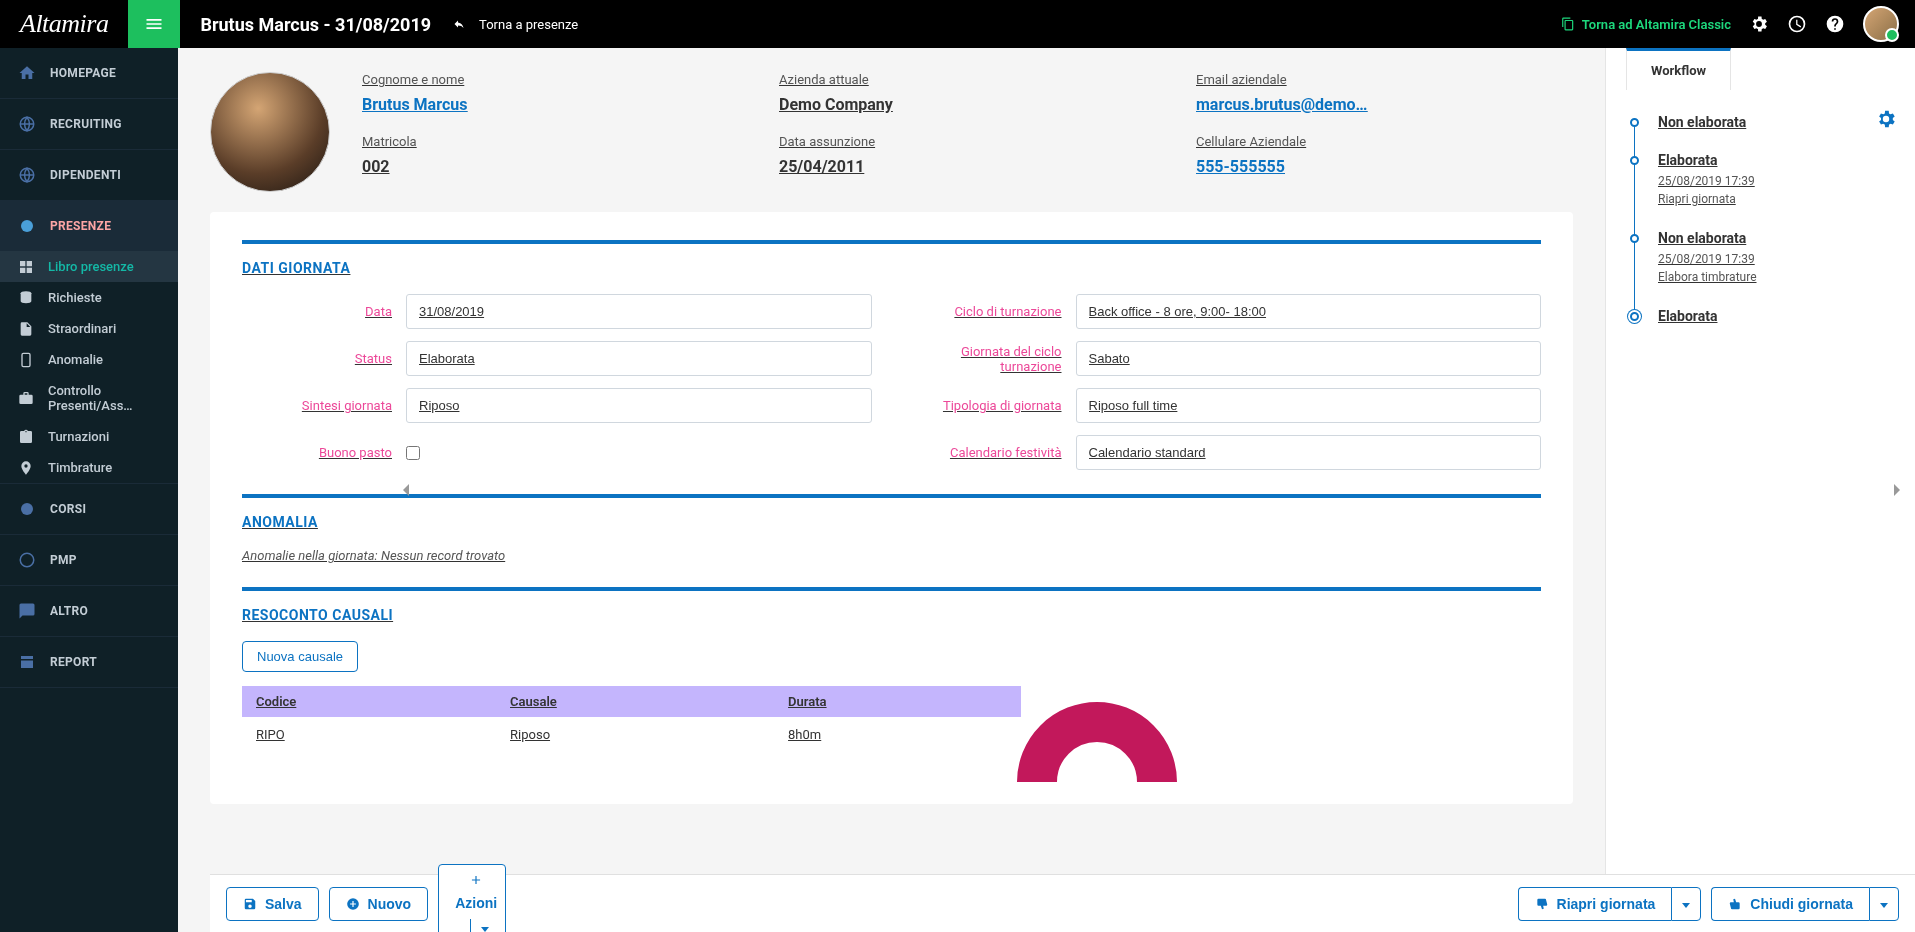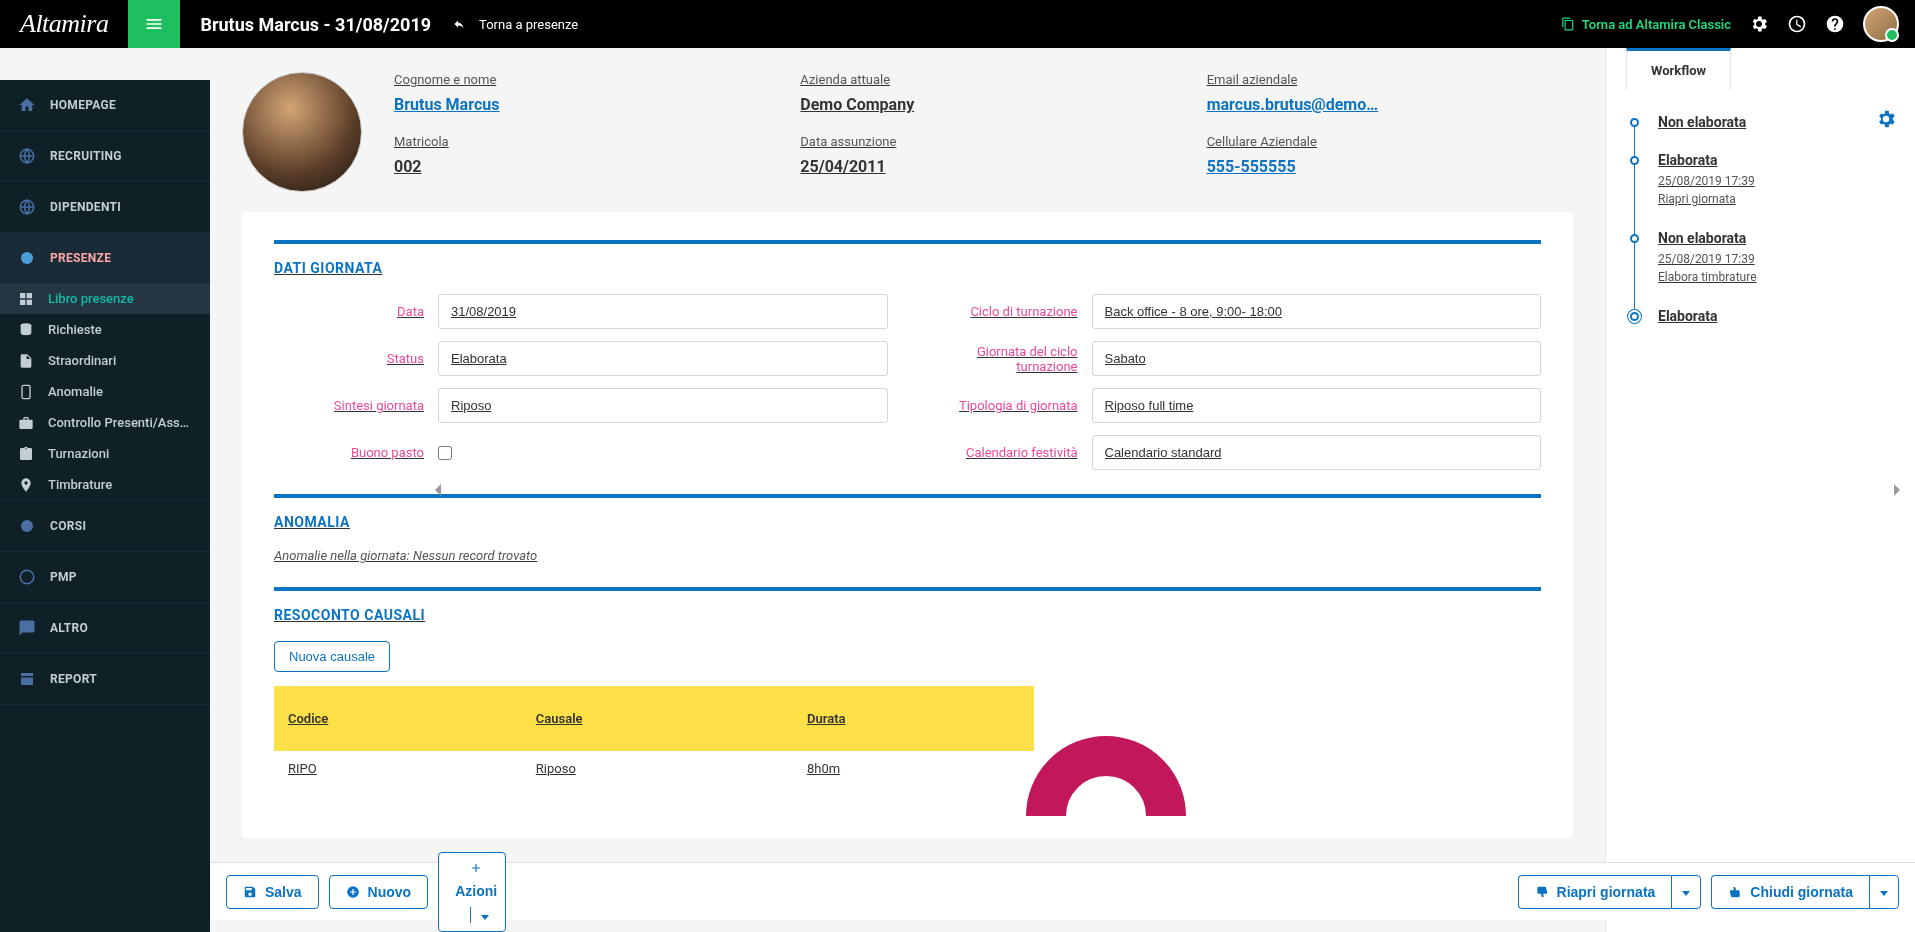--- a/index.html
+++ b/index.html
@@ -17,21 +17,21 @@
 .header-spacer { flex: 1; }
 .header-right { display: flex; align-items: center; gap: 18px; }
 .header-classic { color: #1dd87d; font-size: 13px; font-weight: 600; display: flex; gap: 6px; cursor: pointer; }
 .header-classic svg { width: 16px; height: 14px; fill: #1dd87d; }
 .header-icon { width: 20px; height: 20px; fill: #fff; cursor: pointer; }
 .avatar { width: 36px; height: 36px; border-radius: 50%; background: linear-gradient(135deg, #d4a574, #8b6f47); border: 2px solid #fff; position: relative; cursor: pointer; }
 .avatar-check { position: absolute; bottom: -2px; right: -2px; width: 14px; height: 14px; background: #1dbf5e; border-radius: 50%; border: 2px solid #fff; }
 
 
 .body-row { display: flex; flex: 1; min-height: 0; }
-.sidebar { width: 210px; background: #0f2027; color: #c3cdd5; display: flex; flex-direction: column; margin-top: 32px; }
+.sidebar { width: 178px; background: #0f2027; color: #c3cdd5; display: flex; flex-direction: column; }
 .nav-item { display: flex; align-items: center; gap: 14px; padding: 16px 18px; font-size: 12px; font-weight: 700; letter-spacing: 0.3px; cursor: pointer; }
 .nav-item svg { width: 18px; height: 18px; fill: #4a6fa5; flex-shrink: 0; }
 .nav-item.active { background: #1a2b38; color: #fca5a5; }
 .nav-item.section-active svg { fill: #4a9fd8; }
 .sub-item { display: flex; align-items: center; gap: 12px; padding: 8px 18px 8px 48px; font-size: 13px; font-weight: 500; cursor: pointer; position: relative; }
 .sub-item svg { width: 16px; height: 16px; fill: #c3cdd5; position: absolute; left: 18px; }
 .sub-item.active { background: #243642; color: #14b8a6; }
 .nav-group { border-bottom: 1px solid #1a2b38; }
 
 
@@ -55,40 +55,40 @@
 .section-bar .half { flex: 1; background: #0c73c2; height: 4px; }
 .section-title { color: #0c73c2; font-size: 14px; font-weight: 700; letter-spacing: 0.5px; margin-bottom: 18px; }
 .form-grid { display: grid; grid-template-columns: 1fr 1fr; gap: 12px 40px; }
 .form-row { display: flex; align-items: center; gap: 14px; }
 .form-label { width: 150px; text-align: right; font-size: 13px; color: #ec4899; }
 .form-input { flex: 1; border: 1px solid #d0d7de; border-radius: 3px; padding: 9px 12px; font-size: 13px; color: #333; background: #fff; }
 .form-checkbox { width: 14px; height: 14px; border: 1px solid #999; margin-left: 0; }
 .anomalia-text { font-style: italic; font-size: 13px; color: #555; }
 .btn-outline { border: 1px solid #0c73c2; color: #0c73c2; background: #fff; padding: 7px 14px; border-radius: 4px; font-size: 13px; cursor: pointer; }
 .table { width: 60%; border-collapse: collapse; margin-top: 14px; }
-.table th { text-align: left; font-size: 13px; font-weight: 600; padding: 25px 14px; background: #fde047; color: #333; }
+.table th { text-align: left; font-size: 13px; font-weight: 600; padding: 8px 14px; background: #c4b5fd; color: #333; }
 .table td { padding: 10px 14px; font-size: 13px; }
 .donut-wrap { position: absolute; right: 28%; margin-top: -50px; }
 .donut { width: 160px; height: 80px; overflow: hidden; position: relative; }
 .donut-full { width: 160px; height: 160px; border-radius: 50%; border: 40px solid #c2185b; position: absolute; top: 0; }
 
 
 .wf-tab { display: inline-block; background: #fff; border-top: 3px solid #0c73c2; padding: 12px 24px; font-size: 13px; font-weight: 700; color: #333; margin-left: 20px; border-left: 1px solid #e5e5e5; border-right: 1px solid #e5e5e5; }
 .wf-body { padding: 24px 20px; position: relative; }
 .wf-gear { position: absolute; top: 18px; right: 18px; width: 22px; height: 22px; fill: #0c73c2; cursor: pointer; }
 .wf-timeline { position: relative; padding-left: 32px; }
 .wf-timeline::before { content: ''; position: absolute; left: 8px; top: 8px; bottom: 8px; width: 1px; background: #0c73c2; }
 .wf-step { position: relative; margin-bottom: 22px; }
 .wf-dot { position: absolute; left: -28px; top: 4px; width: 9px; height: 9px; border: 2px solid #0c73c2; border-radius: 50%; background: #fff; }
 .wf-dot.dbl { box-shadow: 0 0 0 2px #fff, 0 0 0 3px #0c73c2; }
 .wf-title { font-size: 14px; font-weight: 700; color: #333; margin-bottom: 4px; }
 .wf-meta { font-size: 12px; color: #555; line-height: 1.5; }
 
 
-.footer { position: absolute; bottom: 12px; left: 210px; right: 0; height: 58px; background: #fff; border-top: 1px solid #e0e0e0; display: flex; align-items: center; padding: 0 16px; gap: 10px; }
+.footer { position: absolute; bottom: 0; left: 210px; right: 0; height: 58px; background: #fff; border-top: 1px solid #e0e0e0; display: flex; align-items: center; padding: 0 16px; gap: 10px; }
 .footer-btn { display: flex; align-items: center; gap: 8px; border: 1px solid #0c73c2; color: #0c73c2; background: #fff; padding: 8px 16px; border-radius: 4px; font-size: 14px; font-weight: 600; cursor: pointer; }
 .footer-btn svg { width: 14px; height: 14px; fill: #0c73c2; }
 .footer-btn.split { padding-right: 8px; flex-direction: column; }
 .footer-btn .caret { border-left: 1px solid #0c73c2; padding-left: 10px; margin-left: 6px; }
 .footer-btn-group { display: flex; }
 .footer-btn-group .main-b { border-radius: 4px 0 0 4px; border-right: none; }
 .footer-btn-group .drop-b { border: 1px solid #0c73c2; border-radius: 0 4px 4px 0; padding: 8px 10px; color: #0c73c2; background: #fff; cursor: pointer; }
 .footer-spacer { flex: 1; }
 
 

